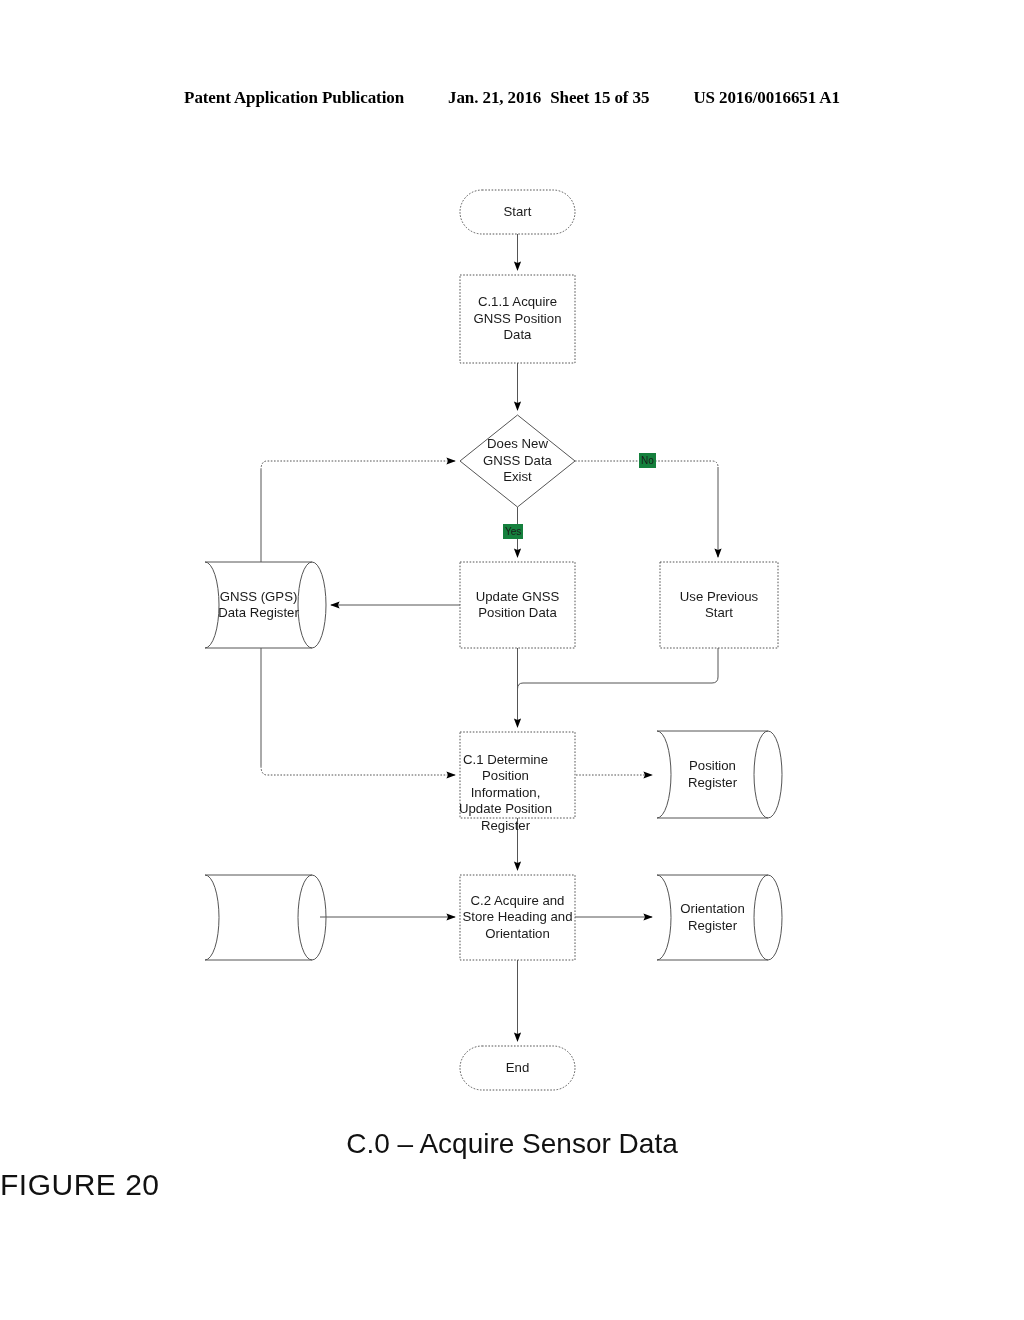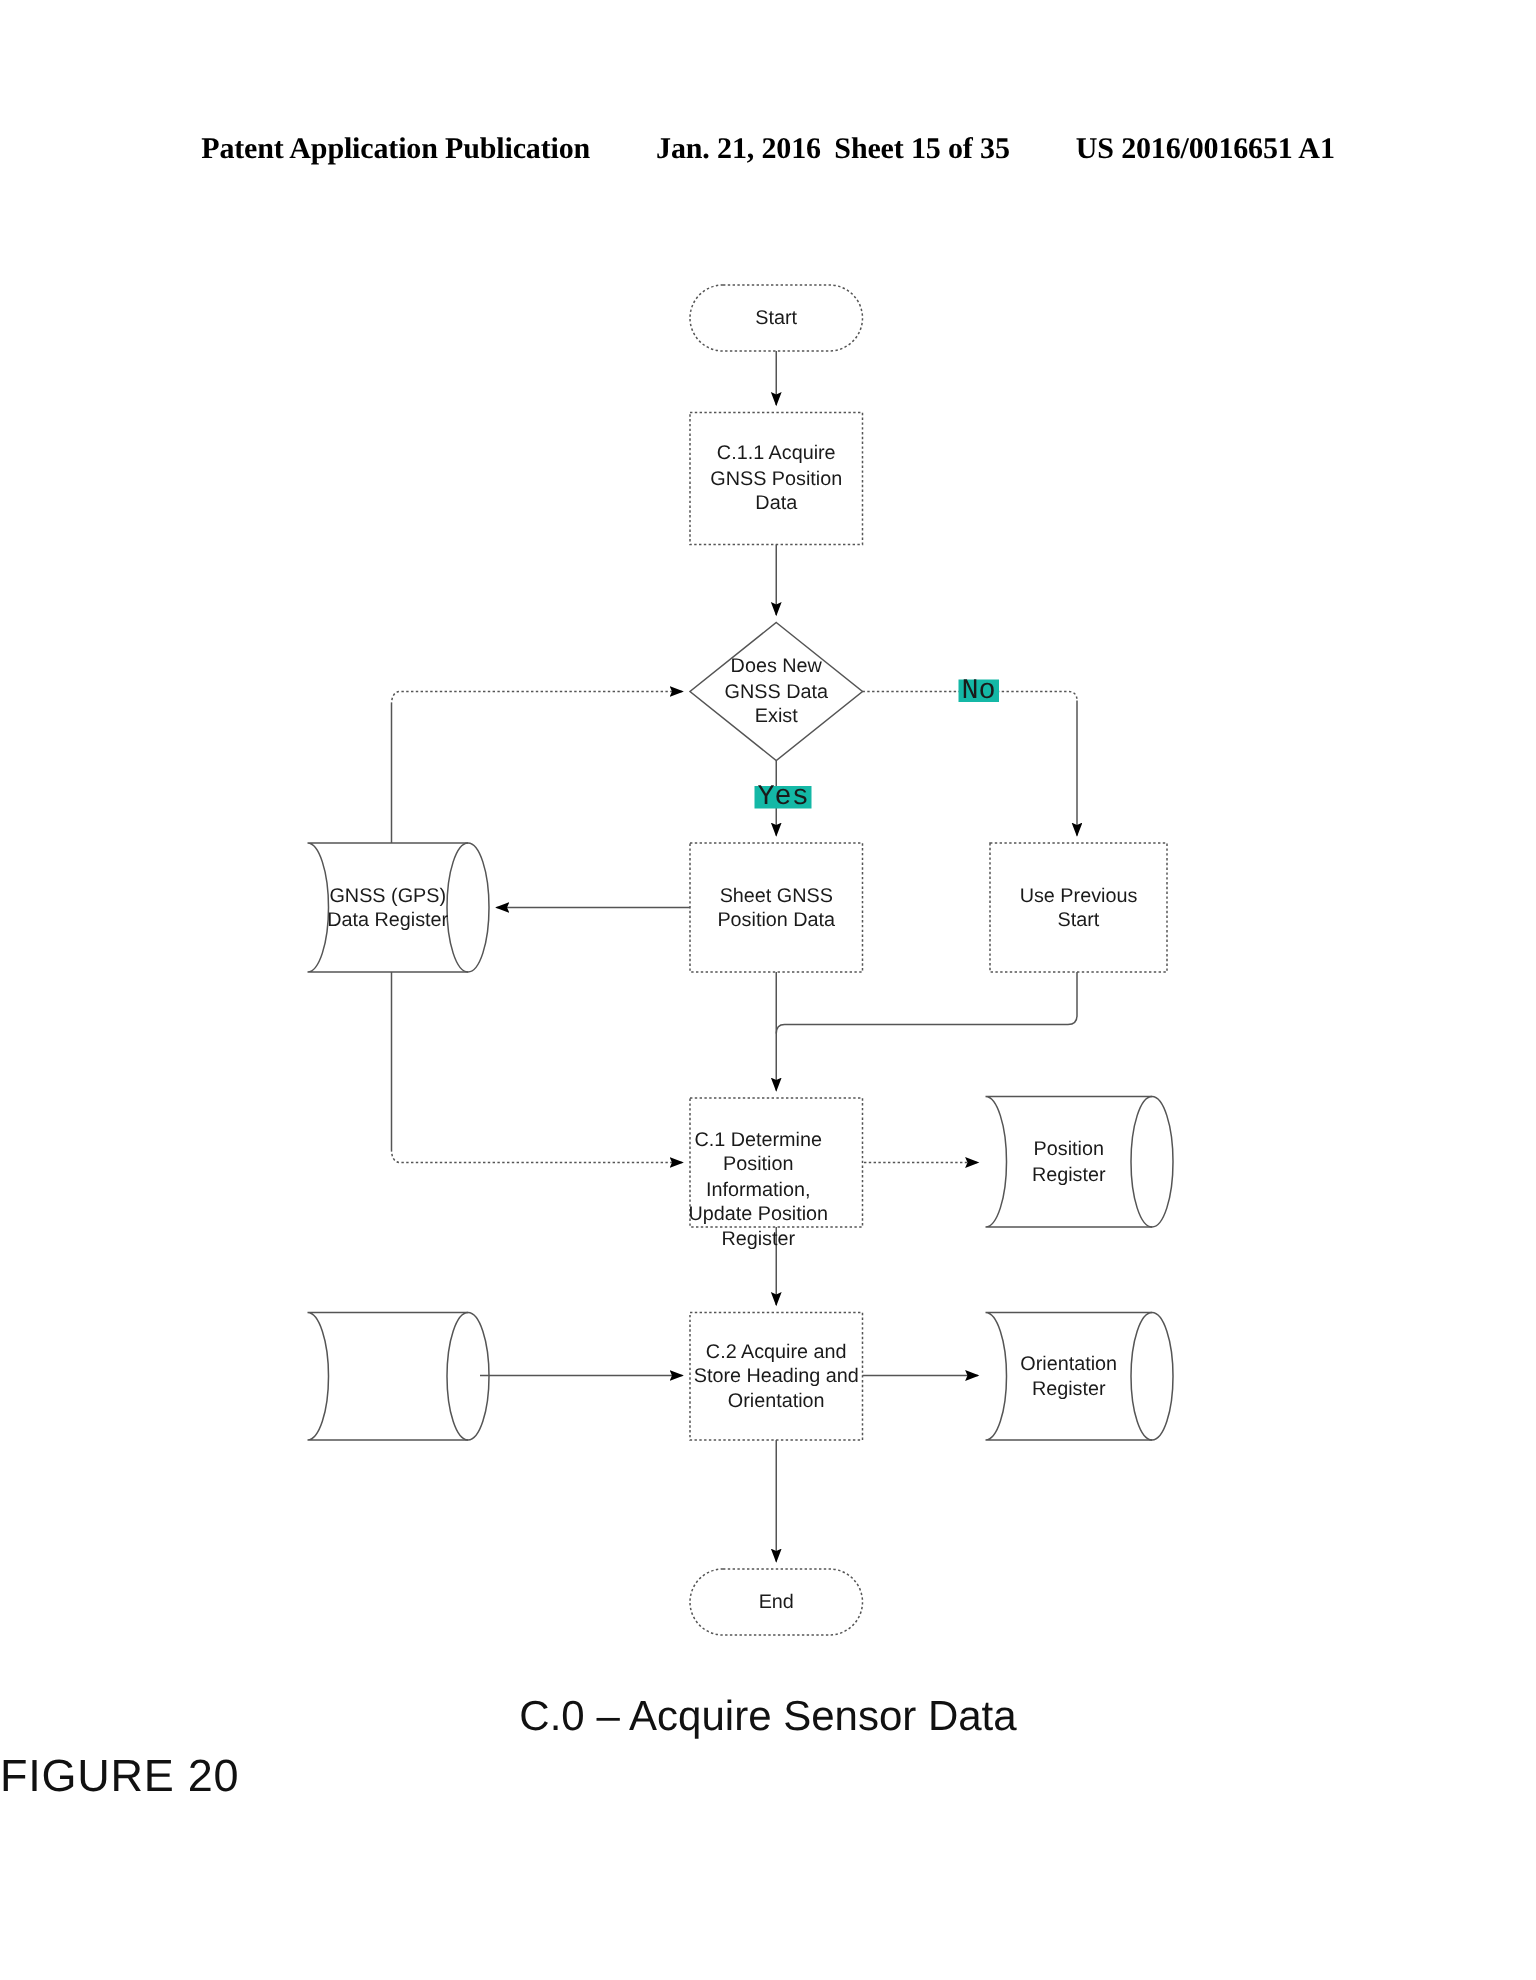--- a/index.html
+++ b/index.html
@@ -22,21 +22,21 @@
     position: absolute;
     top: 88px;
     left: 0;
     width: 1024px;
     height: 26px;
     display: flex;
     justify-content: center;
     align-items: baseline;
     font-family: "Liberation Serif", serif;
     font-weight: bold;
-    font-size: 20px;
+    font-size: 17px;
     letter-spacing: -0.1px;
     white-space: nowrap;
   }
   #patent-header .hdr-pub { margin-right: 44px; }
   #patent-header .hdr-date { margin-right: 9px; }
   #patent-header .hdr-sheet { margin-right: 44px; }
 
   
   #figure-canvas {
     position: absolute;
@@ -62,25 +62,25 @@
     line-height: 16.5px;
     color: #1a1a1a;
     display: flex;
     align-items: center;
     justify-content: center;
     white-space: pre-line;
     pointer-events: none;
   }
   .edge-label {
     position: absolute;
-    font-family: Liberation Mono, monospace;
-    font-size: 19px;
+    font-family: Liberation Sans, sans-serif;
+    font-size: 10px;
     line-height: 15px;
     color: #1a1a1a;
-    background: #14b8a6;
+    background: #15803d;
     padding: 0 2px;
     white-space: nowrap;
   }
 
   
   #figure-caption {
     position: absolute;
     top: 1128px;
     left: 0;
     width: 1024px;
@@ -197,21 +197,21 @@
 GNSS Position
 Data</div>
 
   <div class="node-label" style="left:205px; top:562px; width:107px; height:86px;">GNSS (GPS)
 Data Register</div>
 
   <div class="node-label" style="left:460px; top:415px; width:115px; height:92px;">Does New
 GNSS Data
 Exist</div>
 
-  <div class="node-label" style="left:460px; top:562px; width:115px; height:86px;">Sheet GNSS
+  <div class="node-label" style="left:460px; top:562px; width:115px; height:86px;">Update GNSS
 Position Data</div>
 
   <div class="node-label" style="left:660px; top:562px; width:118px; height:86px;">Use Previous
 Start</div>
 
   <div class="node-label" style="left:448px; top:732px; width:115px; height:86px;margin-top:18px;">C.1 Determine
 Position
 Information,
 Update Position
 Register</div>

